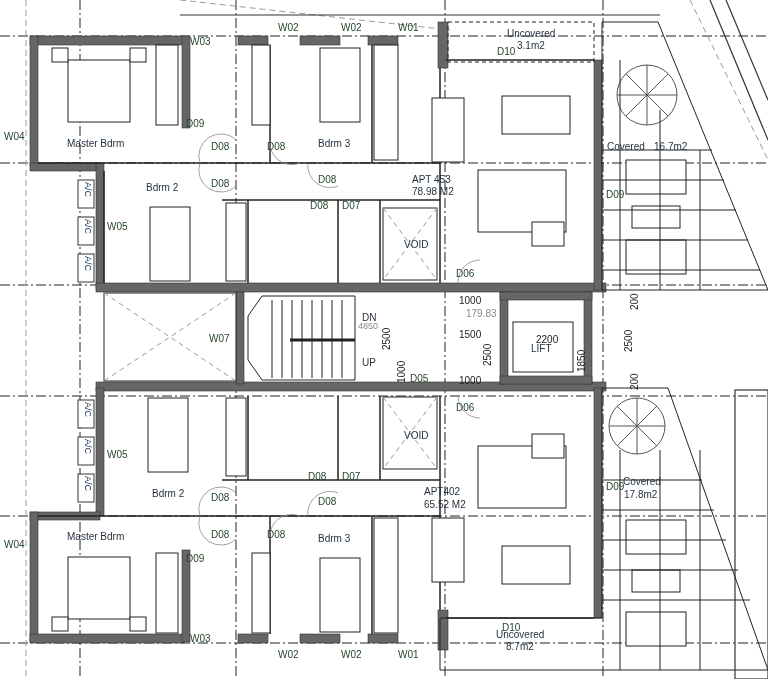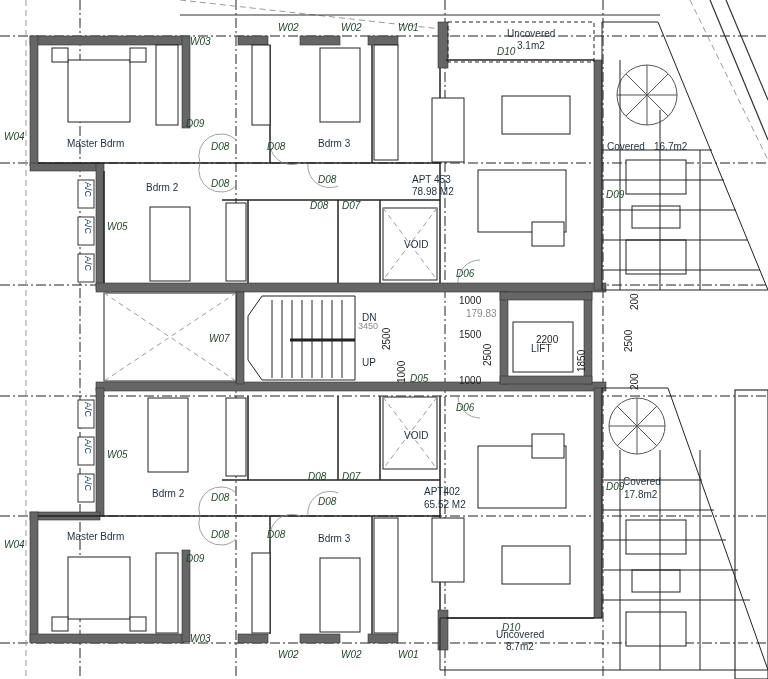--- a/index.html
+++ b/index.html
@@ -1,19 +1,19 @@
 <!DOCTYPE html>
 <html><head>
 <meta charset="utf-8">
 <style>
   html, body { margin:0; padding:0; background:#ffffff; }
   body { width:768px; height:679px; overflow:hidden; position:relative; font-family:"Liberation Sans", sans-serif; }
   #plan { position:absolute; left:0; top:0; width:768px; height:679px; }
   .lbl { position:absolute; font-family:"Liberation Sans", sans-serif; font-size:10px; color:#1f2d3a; white-space:nowrap; line-height:1; }
-  .lbl.green { color:#24452a;font-style:italic; }
+  .lbl.green { color:#24452a; }
   .lbl.dim { color:#222; font-size:10px; }
   .lbl.vert { transform:rotate(-90deg); transform-origin:left top; }
   .lbl.ac { font-size:9px; transform:rotate(90deg); transform-origin:left top; color:#1f3a55; }
   .lbl.grey { color:#888; }
 </style>
 </head>
 <body>
 
 <svg id="plan" viewBox="0 0 768 679" xmlns="http://www.w3.org/2000/svg">
 
@@ -250,21 +250,21 @@
 
 <span class="lbl ac" style="left:92px;top:182px">A/C</span>
 <span class="lbl ac" style="left:92px;top:219px">A/C</span>
 <span class="lbl ac" style="left:92px;top:256px">A/C</span>
 <span class="lbl ac" style="left:92px;top:402px">A/C</span>
 <span class="lbl ac" style="left:92px;top:439px">A/C</span>
 <span class="lbl ac" style="left:92px;top:476px">A/C</span>
 
 <span class="lbl green" style="left:209px;top:334px">W07</span>
 <span class="lbl" style="left:362px;top:313px">DN</span>
-<span class="lbl grey" style="left:358px;top:322px;font-size:9px">3450</span>
+<span class="lbl grey" style="left:358px;top:322px;font-size:9px">4850</span>
 <span class="lbl" style="left:362px;top:358px">UP</span>
 <span class="lbl dim vert" style="left:382px;top:350px">2500</span>
 <span class="lbl dim vert" style="left:397px;top:383px">1000</span>
 <span class="lbl green" style="left:410px;top:374px">D05</span>
 <span class="lbl dim" style="left:459px;top:296px">1000</span>
 <span class="lbl grey" style="left:466px;top:309px">179.83</span>
 <span class="lbl dim" style="left:459px;top:330px">1500</span>
 <span class="lbl dim vert" style="left:483px;top:366px">2500</span>
 <span class="lbl dim" style="left:459px;top:376px">1000</span>
 <span class="lbl dim" style="left:536px;top:335px">2200</span>

